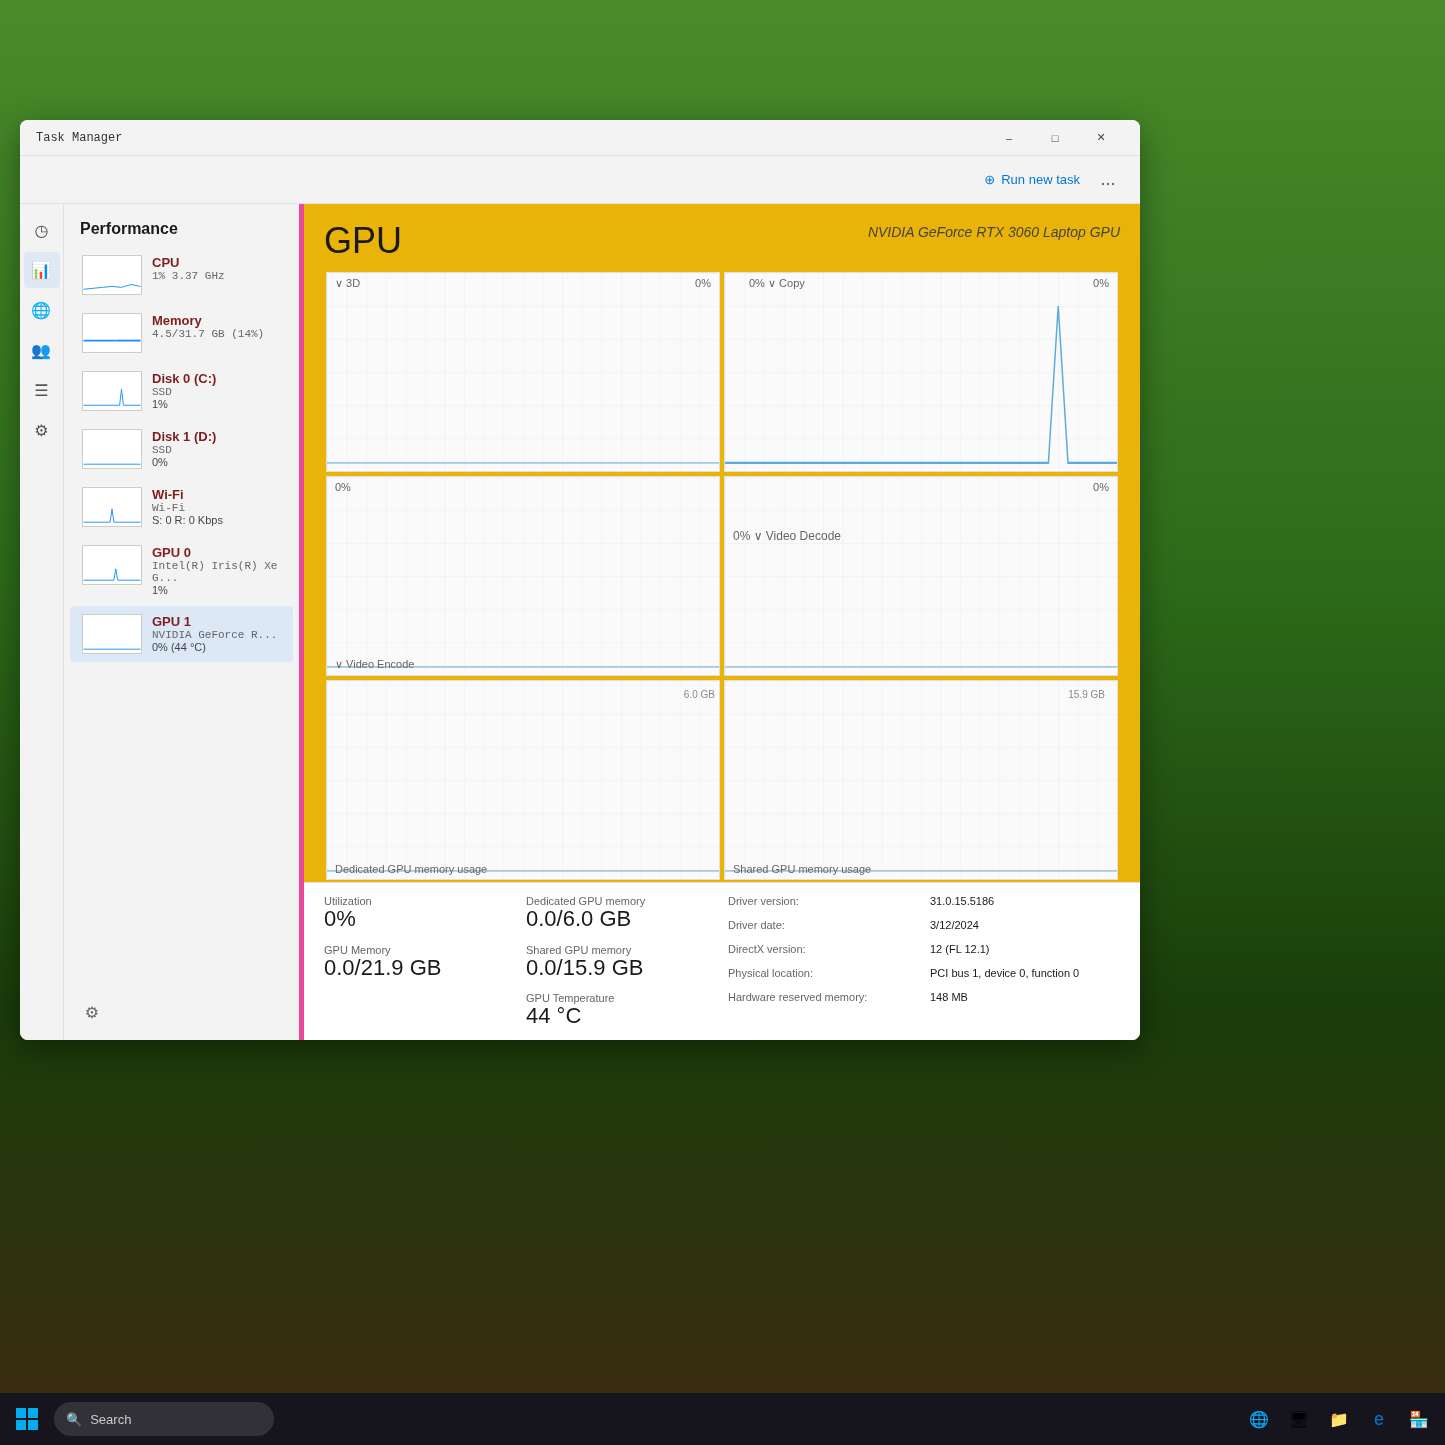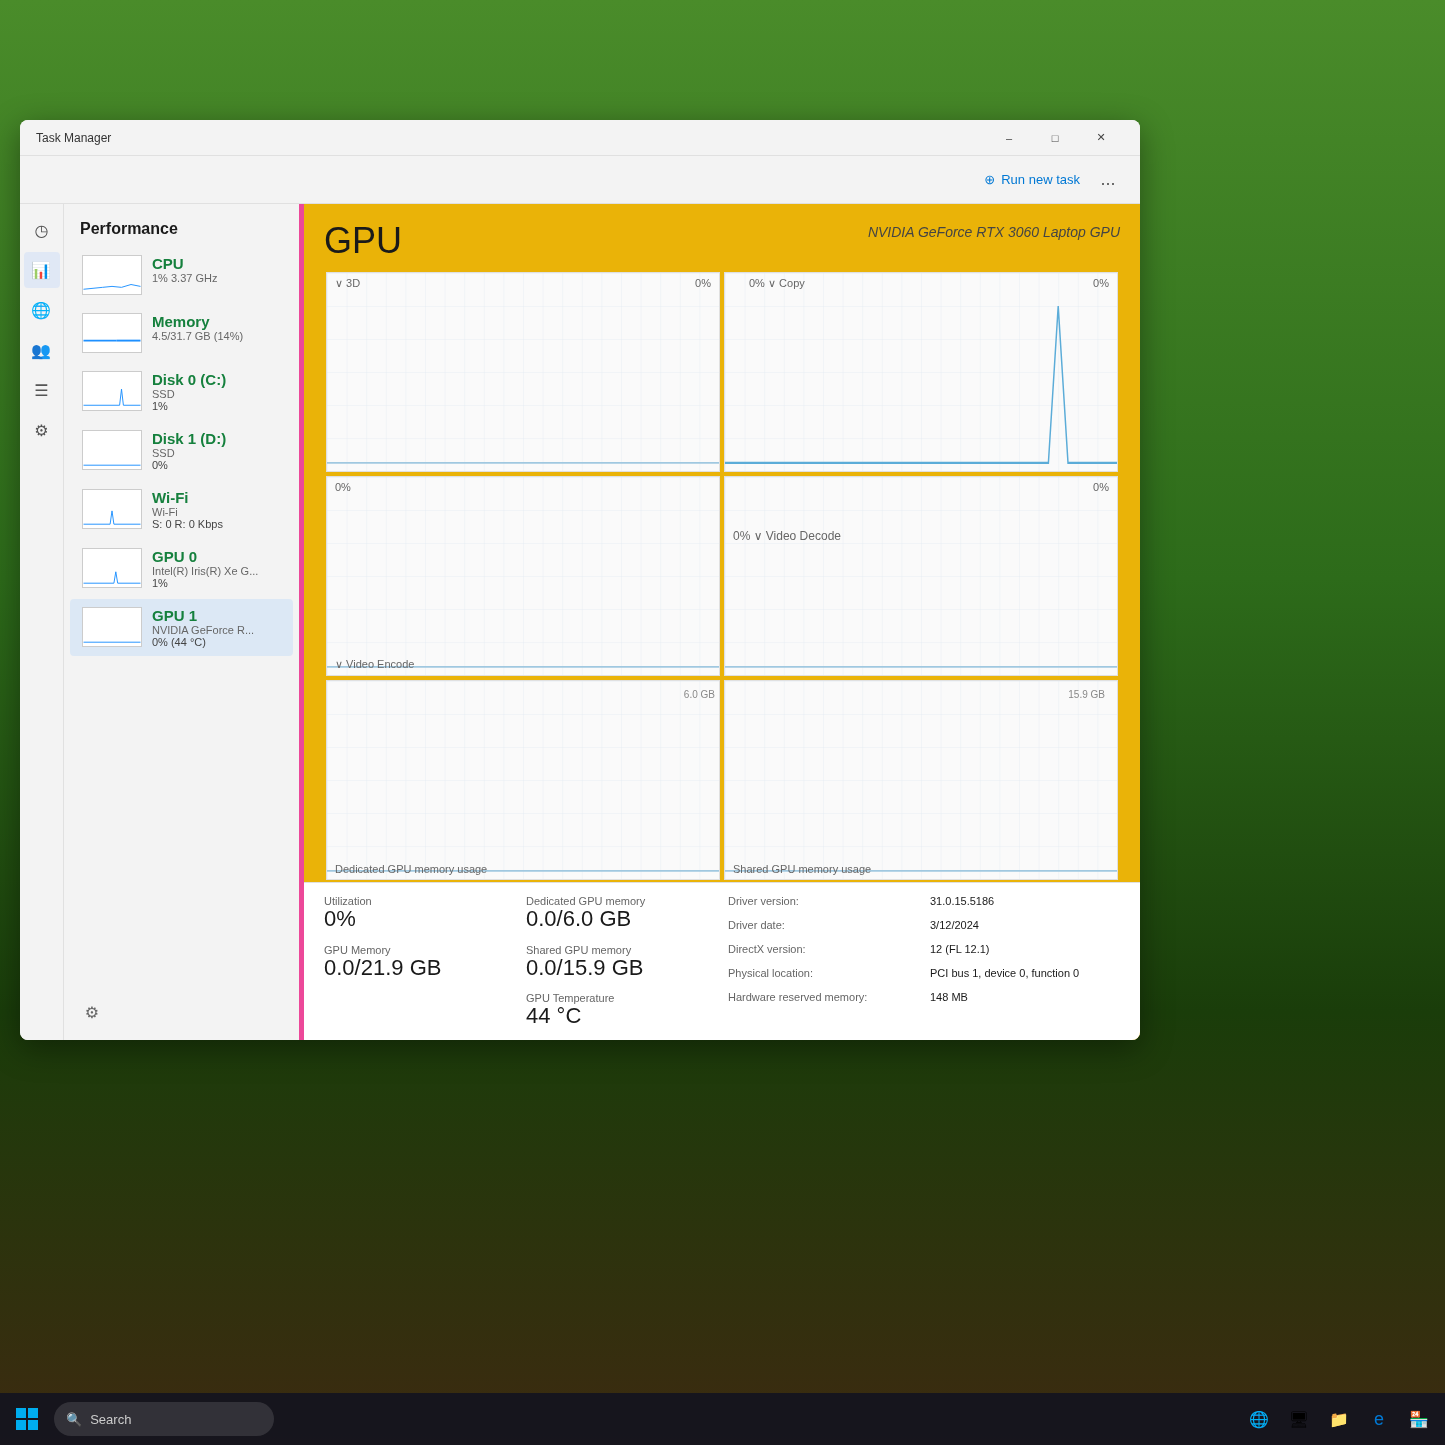--- a/index.html
+++ b/index.html
@@ -103,20 +103,21 @@
       align-items: center;
       padding: 0 16px;
       font-size: 12px;
       color: #333;
       border-bottom: 1px solid #e0e0e0;
       flex-shrink: 0;
     }
 
     .window-title-text {
       flex: 1;
+      font-family: Liberation Mono, monospace;
     }
 
     .window-controls {
       display: flex;
       gap: 0;
     }
 
     .win-btn {
       width: 46px;
       height: 32px;
@@ -233,28 +234,29 @@
       flex-shrink: 0;
       position: relative;
       overflow: hidden;
     }
 
     .sidebar-item-info {
       flex: 1;
     }
 
     .sidebar-item-title {
-      font-size: 15px;
+      font-size: 13px;
       font-weight: 600;
-      color: #15803d;
+      color: #7f1d1d;
     }
 
     .sidebar-item-subtitle {
       font-size: 11px;
       color: #666;
+      font-family: Liberation Mono, monospace;
     }
 
     .sidebar-item-value {
       font-size: 11px;
       color: #444;
     }
 
     
     .left-panel-bottom {
       margin-top: auto;

